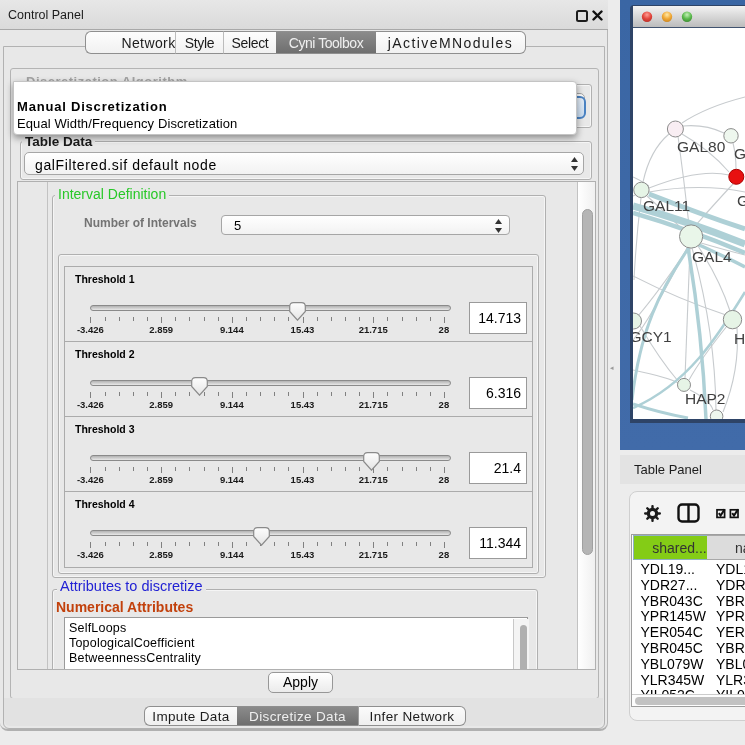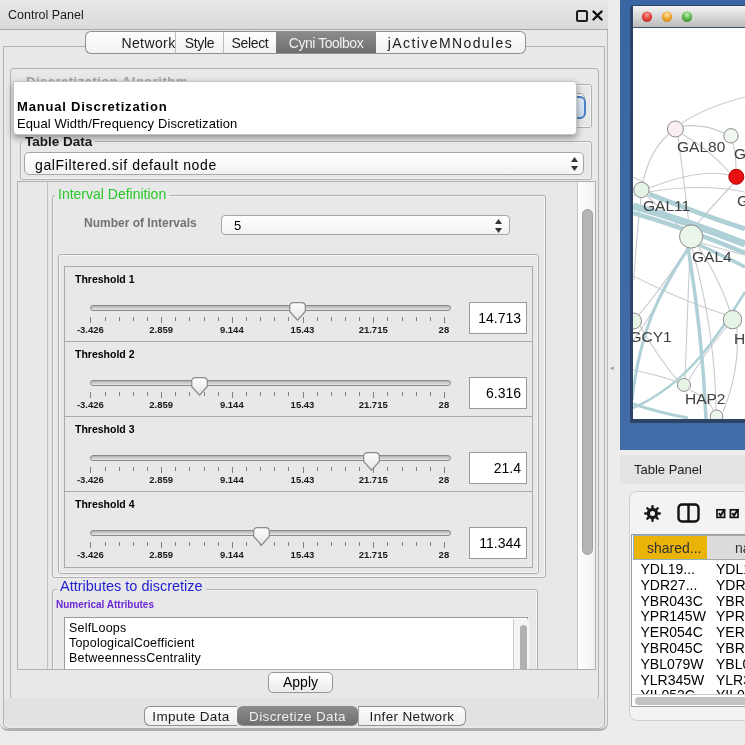--- a/index.html
+++ b/index.html
@@ -54,21 +54,21 @@
 .thrbox{position:absolute;left:46px;width:467px;height:75px;border:1px solid #ababab;background:#e8e8e8;}
 .thrbox .tl{position:absolute;left:10px;top:6px;font-size:10.5px;font-weight:bold;color:#000;}
 .thrbox .track{position:absolute;left:25px;top:38px;width:359px;height:4px;border:1px solid #8a8a8a;border-radius:3px;background:linear-gradient(#b2b2b2,#e8e8e8);}
 .thrbox .vf{position:absolute;left:404px;top:34.5px;width:58px;height:32.5px;background:#fff;border:1px solid #9a9a9a;box-sizing:border-box;font-size:14px;text-align:right;line-height:31px;padding-right:5px;}
 .tick{position:absolute;width:1px;background:#808080;}
 .slbl{position:absolute;font-size:9.5px;font-weight:bold;color:#1a1a1a;top:57px;transform:translateX(-50%);}
 .thumb{position:absolute;top:34.5px;}
 
 #grp-attr{left:34px;top:407px;width:484px;height:100px;}
 #grp-attr-t{left:39px;top:396px;font-size:14.5px;color:#2222d4;}
-#lbl-num{left:38px;top:417px;font-size:10px;font-weight:bold;color:#6d28d9;}
+#lbl-num{left:38px;top:417px;font-size:14px;font-weight:bold;color:#c2410c;}
 #listbox{left:46px;top:435px;width:464px;height:80px;background:#fff;border:1px solid #9a9a9a;font-size:12.5px;letter-spacing:0.2px;box-sizing:border-box;}
 #listbox .li{position:absolute;left:4px;}
 #listsb{left:448px;top:1px;width:15px;height:78px;background:#f4f4f4;border-left:1px solid #c8c8c8;}
 #listsb div{position:absolute;left:5.5px;top:6px;width:7.5px;height:70px;background:#b0b0b0;border-radius:4px;}
 
 #applybtn{left:268px;top:672px;width:65px;height:21px;background:linear-gradient(#ffffff,#ebebeb);border:1px solid #979797;border-radius:5px;font-size:14px;text-align:center;line-height:19px;box-sizing:border-box;}
 #bottabs{left:144px;top:706px;height:20px;display:flex;font-size:13.5px;color:#1c1c1c;}
 .btab{background:linear-gradient(#fbfbfb,#efefef);border-top:1px solid #8f8f8f;border-bottom:1px solid #8f8f8f;display:flex;align-items:center;justify-content:center;white-space:nowrap;box-sizing:border-box;letter-spacing:0.35px;}
 .btab.first{border-left:1px solid #8f8f8f;border-radius:6px 0 0 6px;}
 .btab.last{border-right:1px solid #8f8f8f;border-radius:0 6px 6px 0;}
@@ -80,21 +80,21 @@
 #nettitle{left:632.5px;top:6px;width:112.5px;height:21px;background:linear-gradient(#f3f3f3,#bcbcbc);}
 #netcanvas{left:632.5px;top:27px;width:112.5px;height:392px;background:#fff;}
 #divdot{left:610px;top:364px;font-size:7px;color:#9a9a9a;}
 
 #tpbar{left:620px;top:455px;width:125px;height:29px;background:#e3e3e3;}
 #tpbar span{position:absolute;left:14px;top:7px;font-size:13px;color:#1c1c1c;}
 #tpbg{left:608px;top:484px;width:137px;height:261px;background:#ececec;}
 #tppanel{left:629px;top:491px;width:130px;height:230px;background:#f3f3f3;border:1px solid #cfcfcf;border-radius:8px 0 0 8px;box-sizing:border-box;}
 #tptable{left:631px;top:534px;width:114px;height:173px;background:#fff;border:1px solid #9e9e9e;border-right:none;box-sizing:border-box;overflow:hidden;}
 .hcell{position:absolute;top:0;height:25px;box-sizing:border-box;font-size:14px;color:#333;}
-#hc1{left:1px;width:80px;background:#eab308;border:1px solid #8fb2c3;text-align:left;line-height:24px;text-indent:13px;}
+#hc1{left:1px;width:80px;background:#84cc16;border:1px solid #8fb2c3;text-align:center;line-height:24px;text-indent:13px;}
 #hc2{left:75px;width:70px;background:#dcdcdc;border:1px solid #a8a8a8;border-left:none;line-height:24px;}
 .trow{position:absolute;height:15.8px;font-size:14px;color:#000;white-space:nowrap;}
 #hsb{left:0px;top:159px;width:114px;height:13px;background:#fdfdfd;border-top:1px solid #ccc;}
 #hsb div{position:absolute;left:3px;top:2px;width:120px;height:8px;background:#c2c2c2;border-radius:4px;}
 </style>
 </head>
 <body>
 <svg width="0" height="0" style="position:absolute">
     <defs>
       <linearGradient id="tg" x1="0" y1="0" x2="0" y2="1">
@@ -339,21 +339,21 @@
     <div class="li" style="top:33px;">BetweennessCentrality</div>
     <div class="abs" id="listsb">
         <div></div>
       </div>
   </div>
 </div>
 <div class="abs" style="left:4px;top:698px;width:599px;height:28px;background:#e2e2e2;border-radius:0 0 6px 6px;"></div>
 <div class="abs" id="applybtn">Apply</div>
 <div class="abs" id="bottabs">
   <div class="btab first" style="width:93px;">Impute Data</div>
-  <div class="btab sel" style="width:121px;border-radius:6px;">Discretize Data</div>
+  <div class="btab sel" style="width:121px;">Discretize Data</div>
   <div class="btab last sep" style="width:108px;">Infer Network</div>
 </div>
 
 <div class="abs" id="bluebg"></div>
 <div class="abs" id="netwin"></div>
 <div class="abs" id="nettitle">
 <svg width="112" height="21">
       <defs>
 <radialGradient id="rg" cx="0.5" cy="0.3" r="0.8">
           <stop offset="0" stop-color="#ff9d94"></stop>

